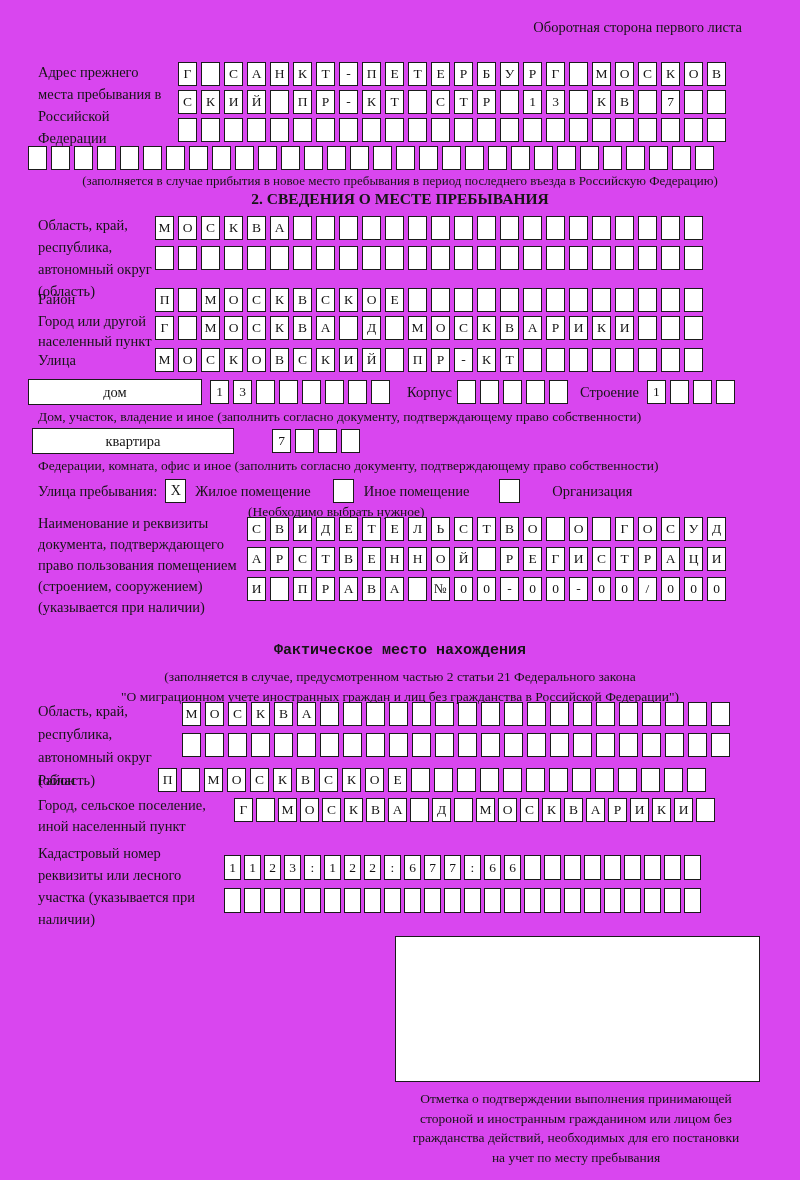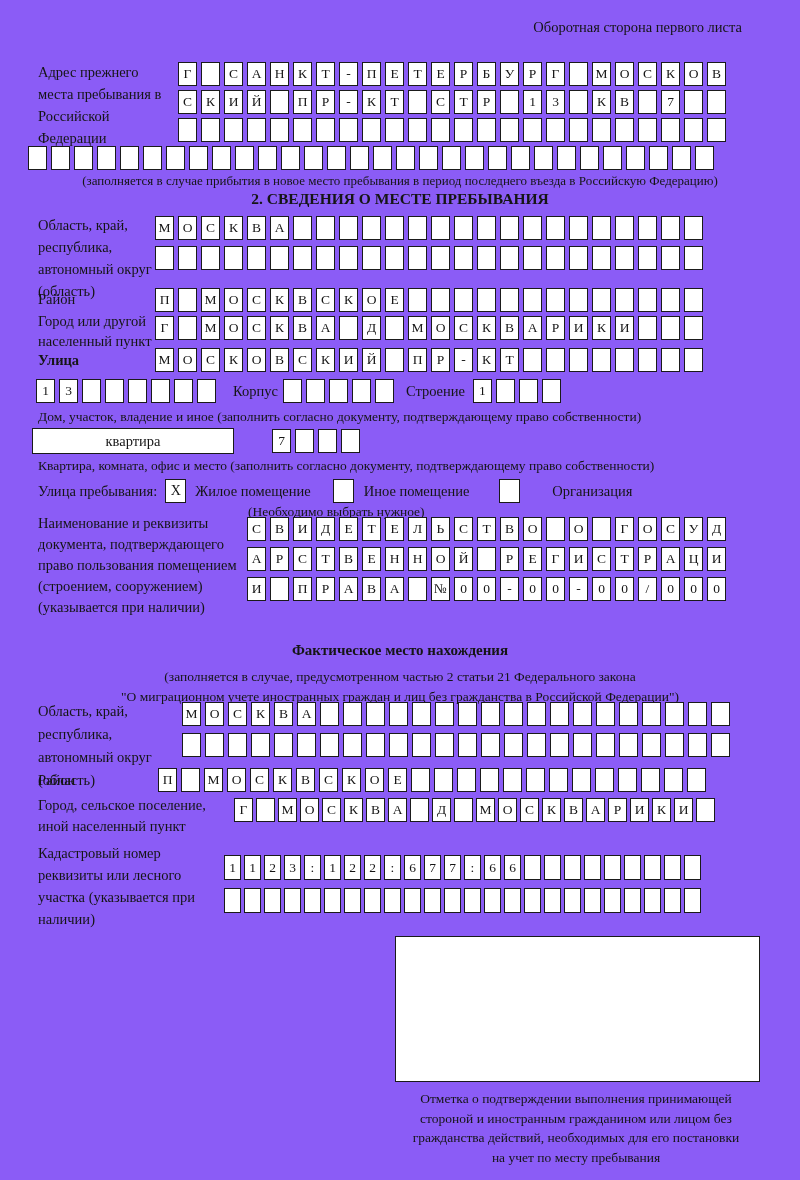--- a/index.html
+++ b/index.html
@@ -1,16 +1,16 @@
 <!DOCTYPE html>
 <html><head>
 <meta charset="utf-8">
 <style>
   html,body{margin:0;padding:0;background:#fff;}
-  .page{position:relative;width:800px;height:1180px;background:#8b5cf6;
+  .page{position:relative;width:800px;height:1180px;background:#d946ef;
         font-family:"Liberation Serif",serif;color:#151515;overflow:hidden;}
   .abs{position:absolute;}
   .lbl{font-size:14.5px;line-height:22px;}
   .note{font-size:13px;line-height:17px;}
   .center{left:0;width:800px;text-align:center;}
   .bold{font-weight:bold;}
   .cells{display:flex;gap:4px;}
   .cell{flex:none;width:17px;height:22px;border:1.6px solid #1a1a1a;
         text-align:center;font-size:13.5px;line-height:22px;background:#fff;}
   .cells.narrow{gap:3px;}
@@ -248,21 +248,21 @@
       <span class="cell">А</span>
       <span class="cell">Р</span>
       <span class="cell">И</span>
       <span class="cell">К</span>
       <span class="cell">И</span>
       <span class="cell"></span>
       <span class="cell"></span>
       <span class="cell"></span>
     </div>
 
-  <div class="abs lbl" style="top:349px;left:38px;font-weight:bold;">Улица</div>
+  <div class="abs lbl" style="top:349px;left:38px;">Улица</div>
   <div class="abs cells" style="top:348px;left:155px;">
       <span class="cell">М</span>
       <span class="cell">О</span>
       <span class="cell">С</span>
       <span class="cell">К</span>
       <span class="cell">О</span>
       <span class="cell">В</span>
       <span class="cell">С</span>
       <span class="cell">К</span>
       <span class="cell">И</span>
@@ -277,20 +277,21 @@
       <span class="cell"></span>
       <span class="cell"></span>
       <span class="cell"></span>
       <span class="cell"></span>
       <span class="cell"></span>
       <span class="cell"></span>
       <span class="cell"></span>
     </div>
 
   <div class="abs row-inline" style="top:379px;left:28px;">
+    <div class="widebox" style="width:172px;">дом</div>
     <div class="cells" style="margin-left:8px;">
         <span class="cell">1</span>
         <span class="cell">3</span>
         <span class="cell"></span>
         <span class="cell"></span>
         <span class="cell"></span>
         <span class="cell"></span>
         <span class="cell"></span>
         <span class="cell"></span>
       </div>
@@ -314,21 +315,21 @@
 
   <div class="abs row-inline" style="top:428px;left:32px;gap:28px;">
     <div class="widebox" style="width:200px;">квартира</div>
     <div class="cells" style="margin-left:10px;">
         <span class="cell">7</span>
         <span class="cell"></span>
         <span class="cell"></span>
         <span class="cell"></span>
       </div>
   </div>
-  <div class="abs note" style="top:457px;left:38px;font-size:13.5px;">Квартира, комната, офис и место (заполнить согласно документу, подтверждающему право собственности)</div>
+  <div class="abs note" style="top:457px;left:38px;font-size:13.5px;">Федерации, комната, офис и иное (заполнить согласно документу, подтверждающему право собственности)</div>
 
   <div class="abs row-inline" style="top:479px;left:38px;">
     <div class="lbl">Улица пребывания:</div>
     <span class="cb" style="margin-left:8px;">X</span>
     <div class="lbl" style="margin-left:9px;">Жилое помещение</div>
     <span class="cb" style="margin-left:22px;"></span>
     <div class="lbl" style="margin-left:10px;">Иное помещение</div>
     <span class="cb" style="margin-left:30px;"></span>
     <div class="lbl" style="margin-left:32px;">Организация</div>
   </div>
@@ -398,21 +399,21 @@
       <span class="cell">0</span>
       <span class="cell">-</span>
       <span class="cell">0</span>
       <span class="cell">0</span>
       <span class="cell">/</span>
       <span class="cell">0</span>
       <span class="cell">0</span>
       <span class="cell">0</span>
     </div>
 
-  <div class="abs center bold" style="top:642px;font-size:15px;">Фактическое место нахождения</div>
+  <div class="abs center bold" style="top:642px;font-size:15px;font-family:Liberation Mono, monospace;">Фактическое место нахождения</div>
   <div class="abs note center" style="top:668px;font-size:13.5px;">(заполняется в случае, предусмотренном частью 2 статьи 21 Федерального закона</div>
   <div class="abs note center" style="top:688px;font-size:13.5px;">"О миграционном учете иностранных граждан и лиц без гражданства в Российской Федерации")</div>
 
   <div class="abs lbl" style="top:700px;left:38px;width:150px;line-height:23px;">Область, край, республика, автономный округ (область)</div>
   <div class="abs cells" style="top:702px;left:182px;">
       <span class="cell">М</span>
       <span class="cell">О</span>
       <span class="cell">С</span>
       <span class="cell">К</span>
       <span class="cell">В</span>

